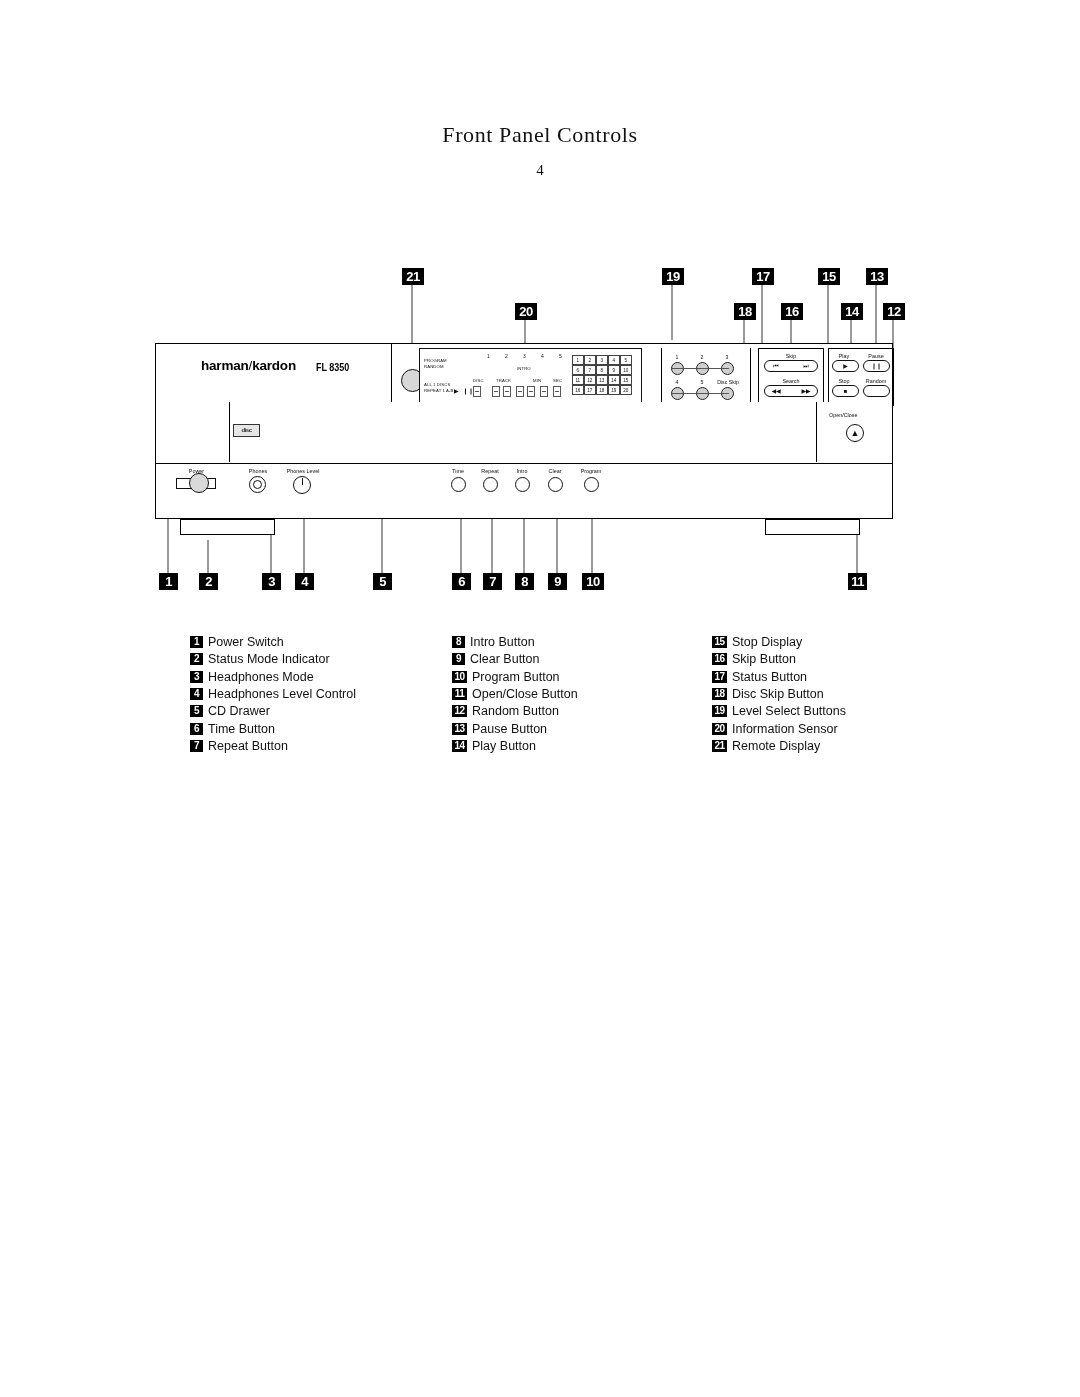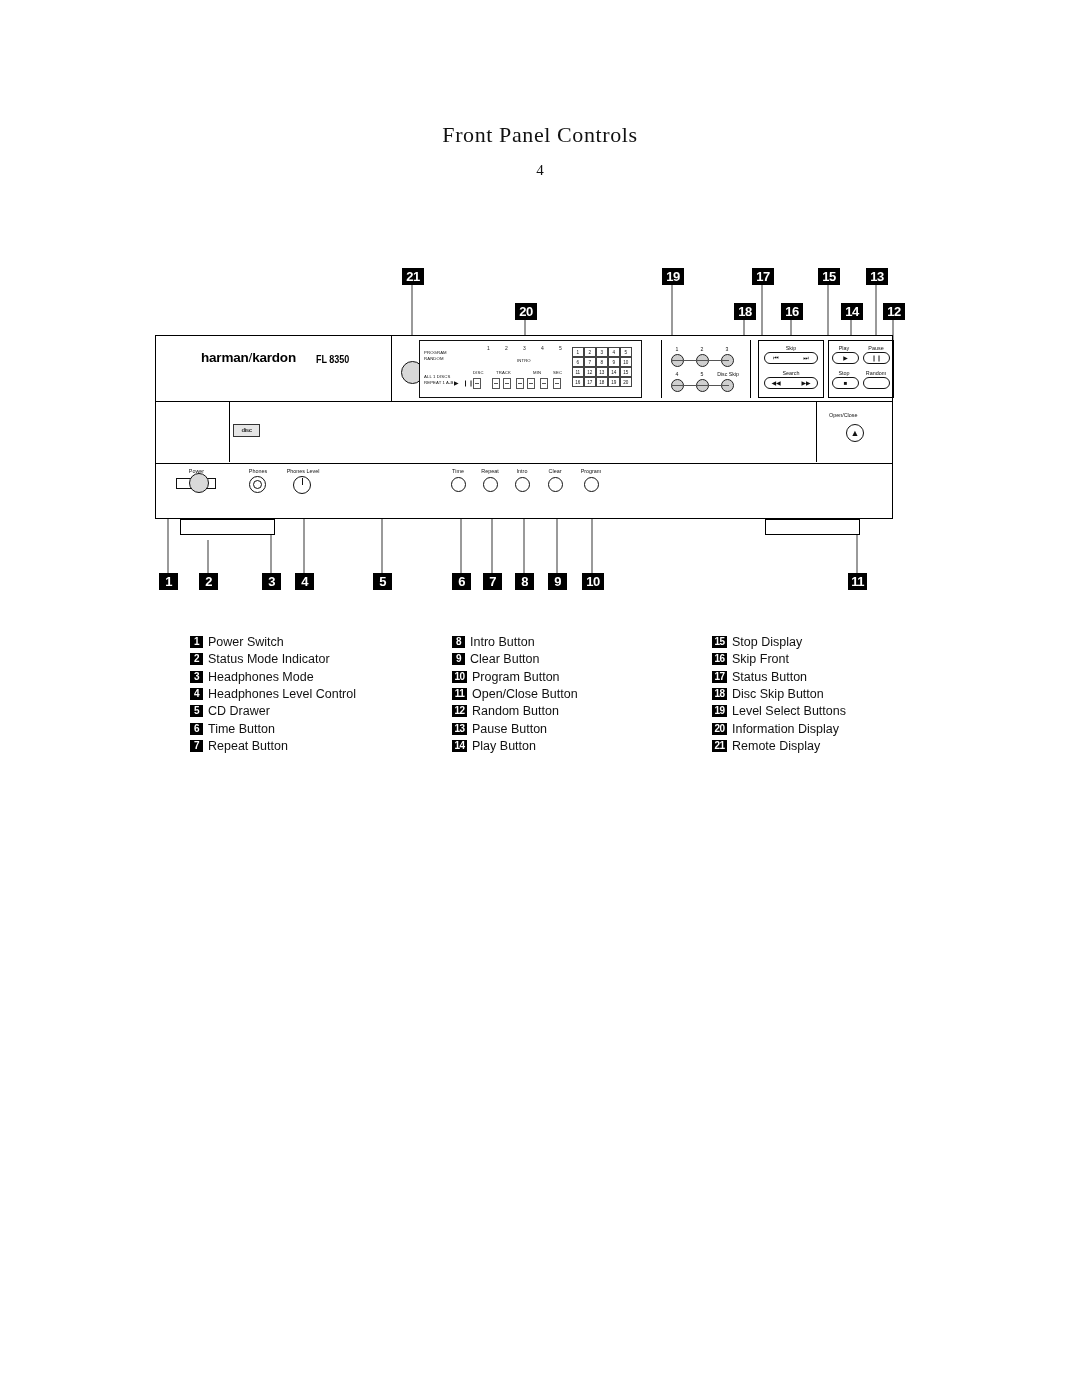--- a/index.html
+++ b/index.html
@@ -28,21 +28,21 @@
     font-weight:bold;text-align:center;
     font-size:13px;line-height:17px;
     width:19px;height:17px;letter-spacing:-0.5px;
   }
   .badge.wide{width:22px;}
   .lead{position:absolute;background:#9a9a9a;width:2px;}
 
   
   .device{position:absolute;left:155px;top:335px;width:740px;height:195px;}
   .dev-top{
-    position:absolute;left:0;top:0;width:738px;height:67px;
+    position:absolute;left:0;top:8px;width:738px;height:67px;
     border:1.3px solid #000;background:#fff;box-sizing:border-box;
   }
   .dev-mid{
     position:absolute;left:0;top:67px;width:738px;height:62px;
     border:1.3px solid #000;border-top:none;background:#fff;box-sizing:border-box;
   }
   .dev-bot{
     position:absolute;left:0;top:129px;width:738px;height:55px;
     border:1.3px solid #000;border-top:none;background:#fff;box-sizing:border-box;
   }
@@ -411,22 +411,22 @@
       <div class="lrow"><span class="lbadge">9</span><span class="ltext">Clear Button</span></div>
       <div class="lrow"><span class="lbadge w2">10</span><span class="ltext">Program Button</span></div>
       <div class="lrow"><span class="lbadge w2">11</span><span class="ltext">Open/Close Button</span></div>
       <div class="lrow"><span class="lbadge w2">12</span><span class="ltext">Random Button</span></div>
       <div class="lrow"><span class="lbadge w2">13</span><span class="ltext">Pause Button</span></div>
       <div class="lrow"><span class="lbadge w2">14</span><span class="ltext">Play Button</span></div>
     </div>
 
     <div class="lcol" style="left:522px;width:250px;">
       <div class="lrow"><span class="lbadge w2">15</span><span class="ltext">Stop Display</span></div>
-      <div class="lrow"><span class="lbadge w2">16</span><span class="ltext">Skip Front</span></div>
+      <div class="lrow"><span class="lbadge w2">16</span><span class="ltext">Skip Button</span></div>
       <div class="lrow"><span class="lbadge w2">17</span><span class="ltext">Status Button</span></div>
       <div class="lrow"><span class="lbadge w2">18</span><span class="ltext">Disc Skip Button</span></div>
       <div class="lrow"><span class="lbadge w2">19</span><span class="ltext">Level Select Buttons</span></div>
-      <div class="lrow"><span class="lbadge w2">20</span><span class="ltext">Information Display</span></div>
+      <div class="lrow"><span class="lbadge w2">20</span><span class="ltext">Information Sensor</span></div>
       <div class="lrow"><span class="lbadge w2">21</span><span class="ltext">Remote Display</span></div>
     </div>
   </div>
 
 </div>
 
 </body></html>

